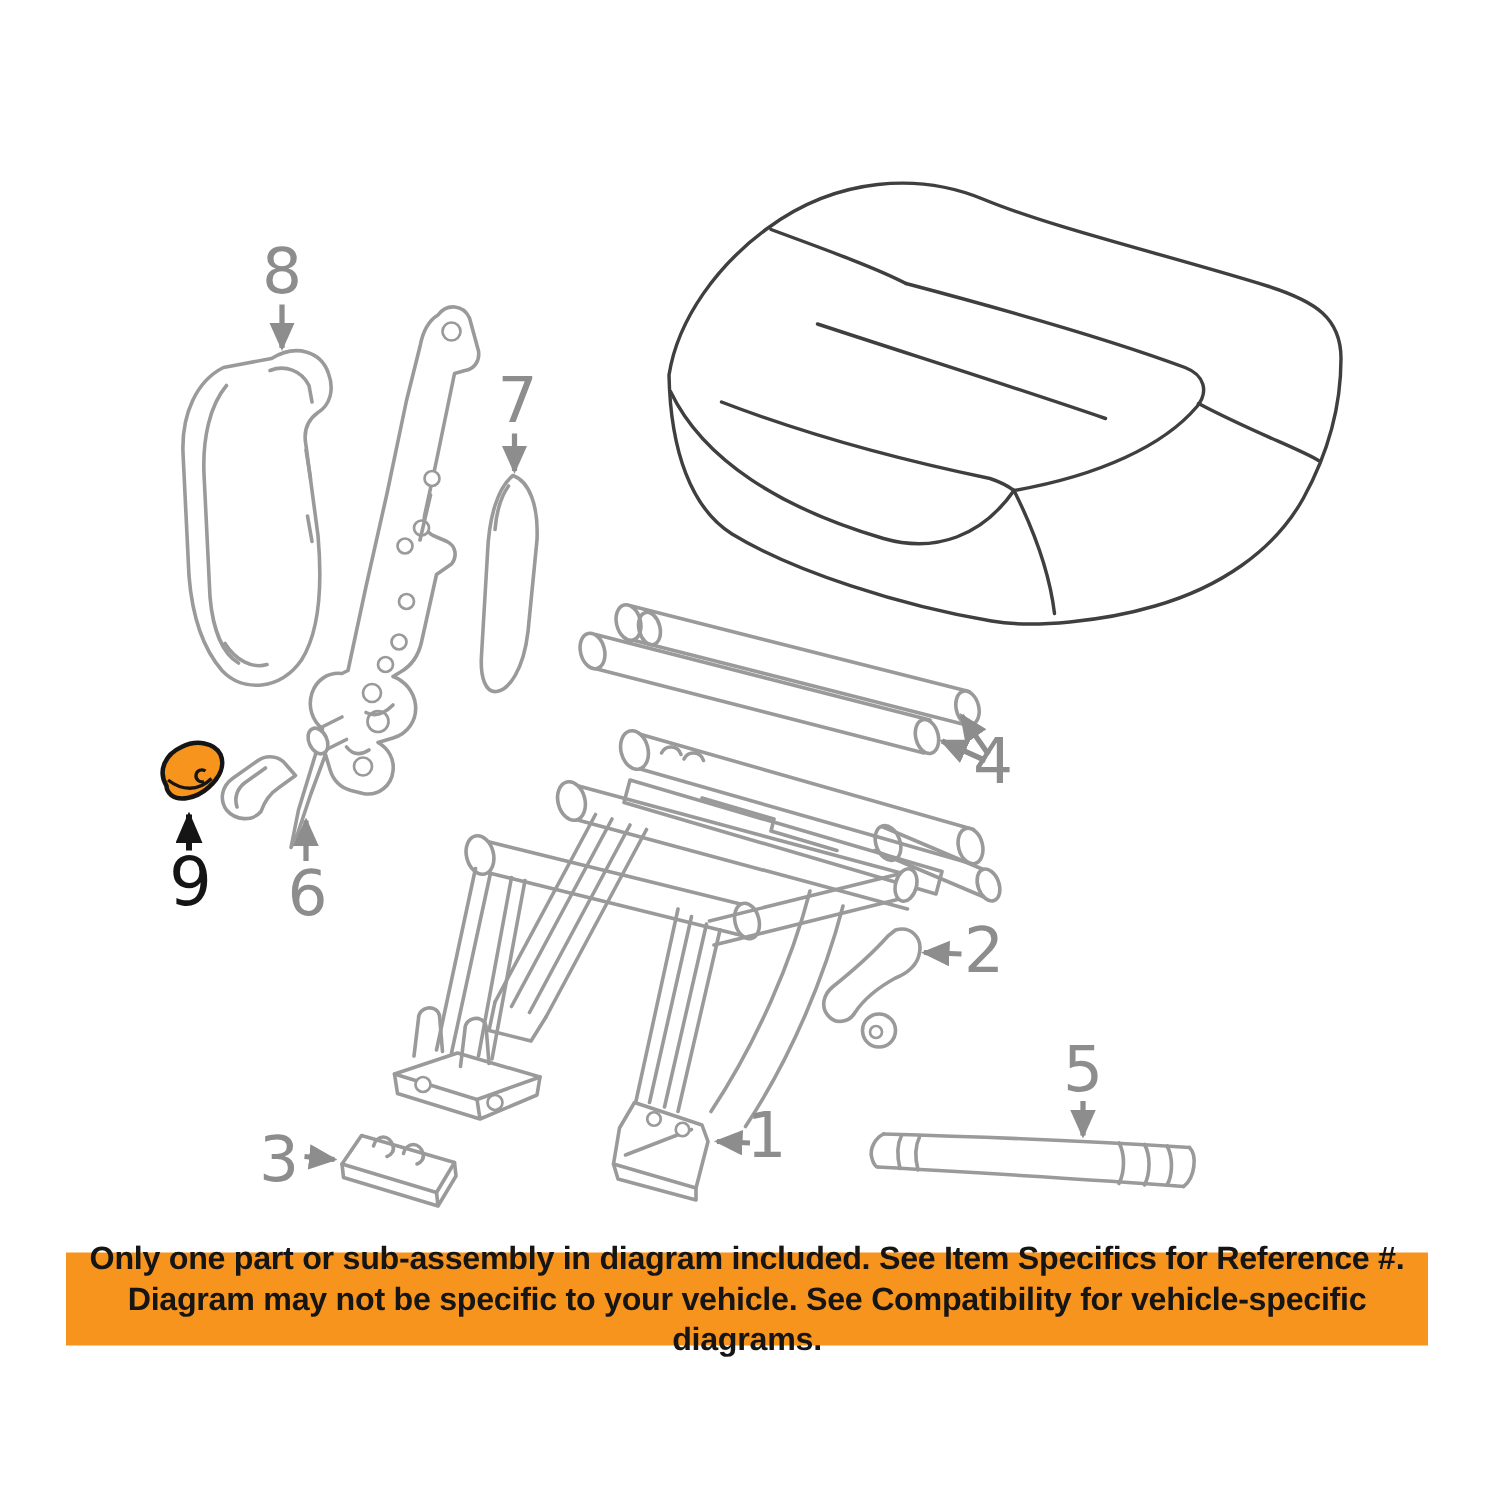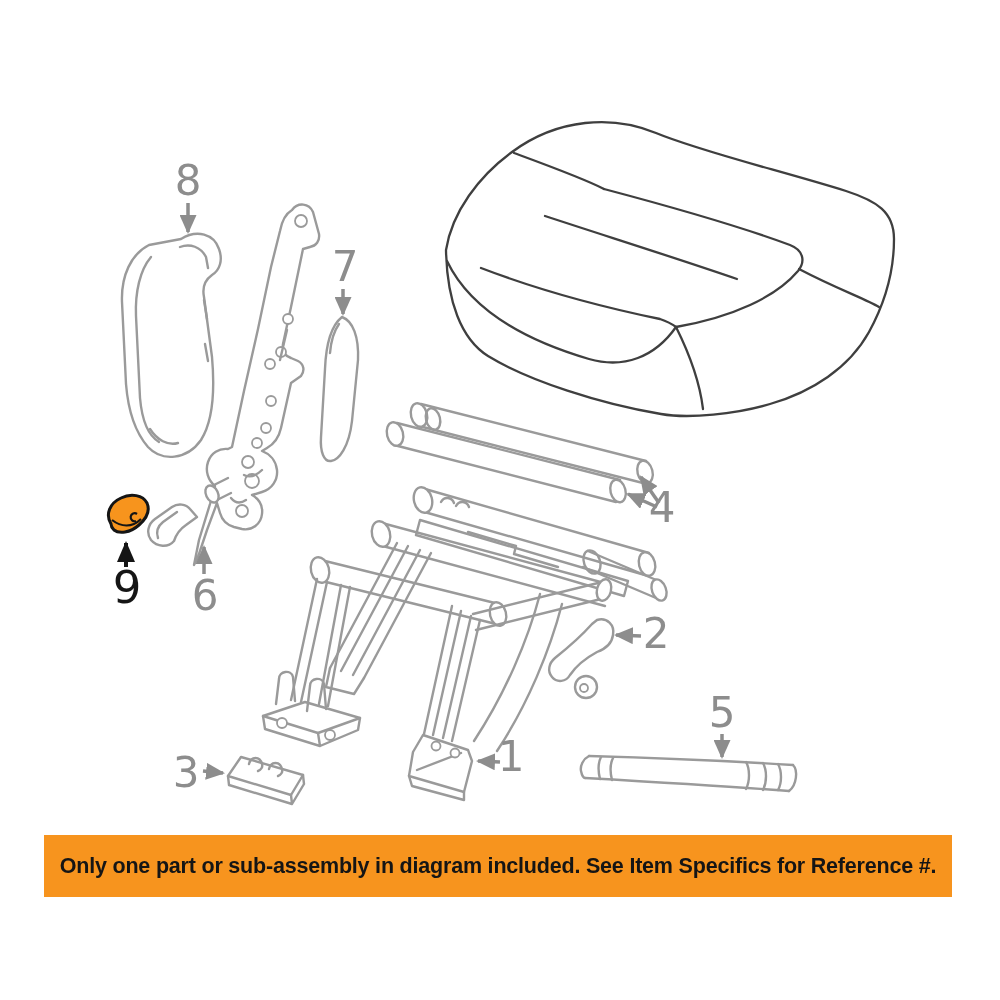--- a/index.html
+++ b/index.html
@@ -202,15 +202,16 @@
     <line x1="722" y1="734" x2="722" y2="757" marker-end="url(#ah-gray)"></line>
     <text x="722" y="727">5</text>
 
     <line x1="203" y1="771" x2="223" y2="773" marker-end="url(#ah-gray)"></line>
     <text x="186" y="787">3</text>
   </g>
 </svg>
 
 <div class="banner" style="background: rgb(247, 148, 30); color: rgb(21, 21, 21);">
   <div>Only one part or sub-assembly in diagram included. See Item Specifics for Reference #.</div>
+  <div>Diagram may not be specific to your vehicle. See Compatibility for vehicle-specific diagrams.</div>
 </div>
 
 </div>
 
 </body></html>

